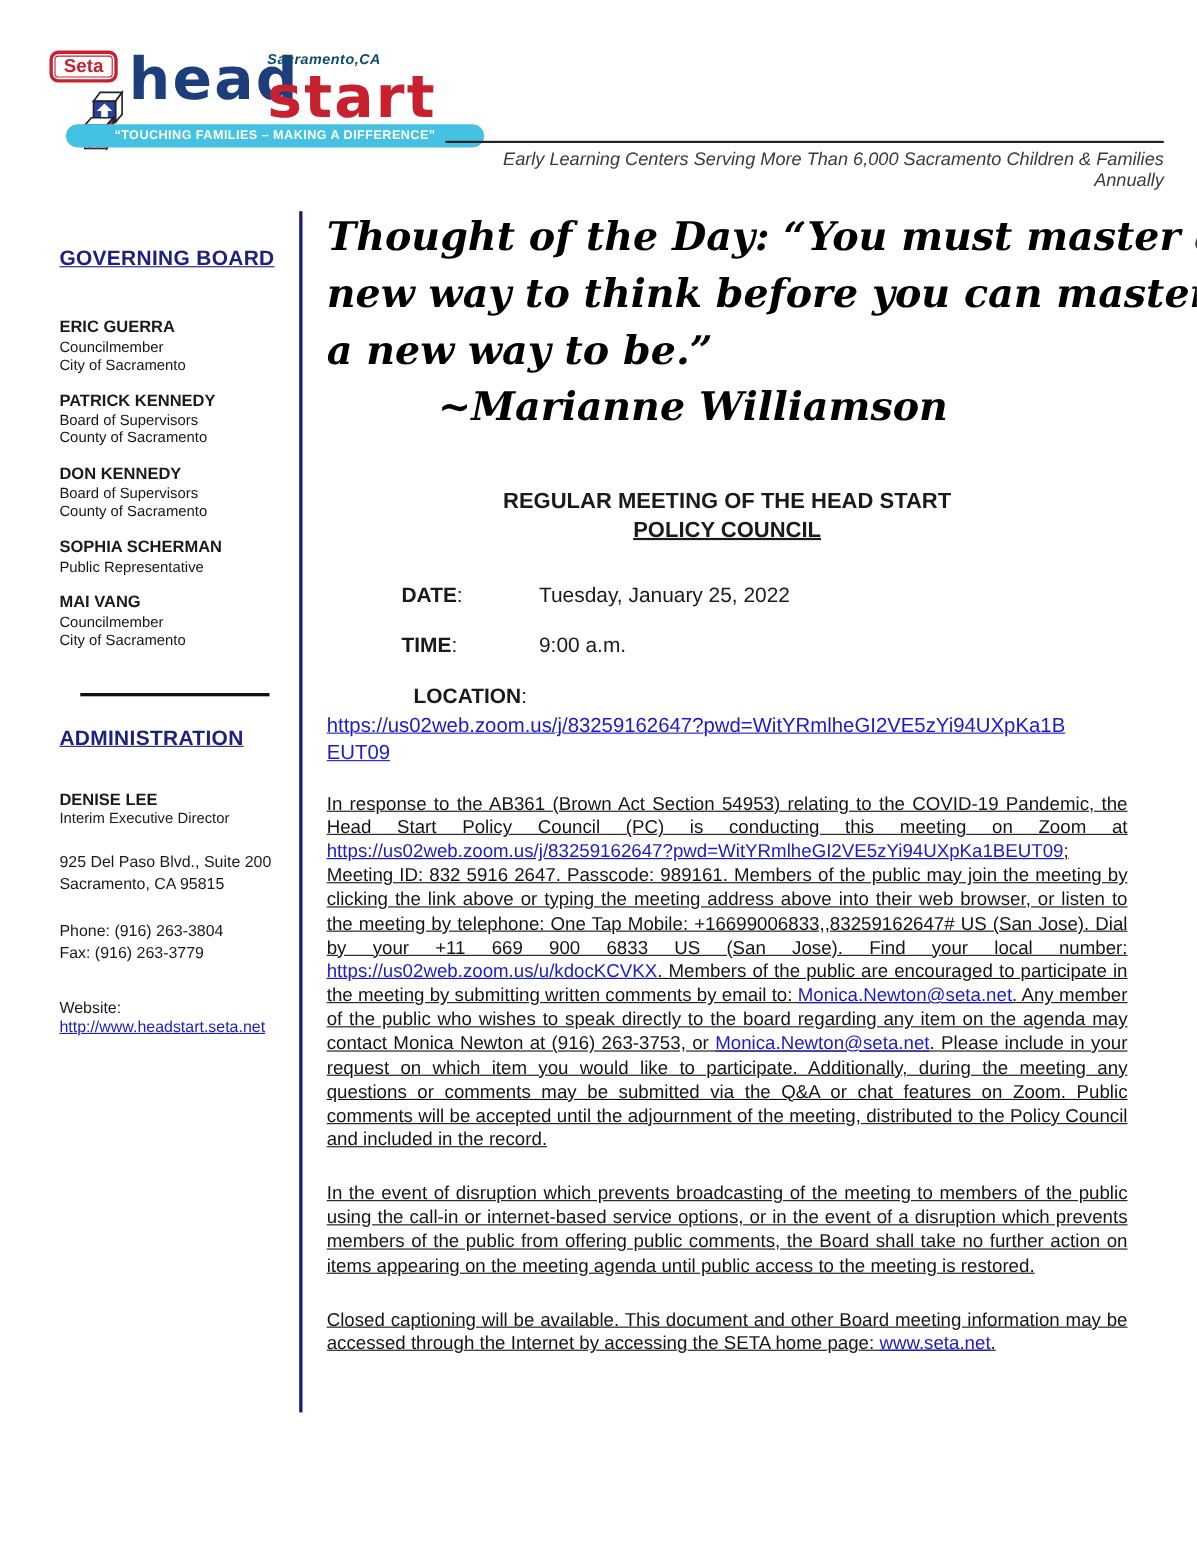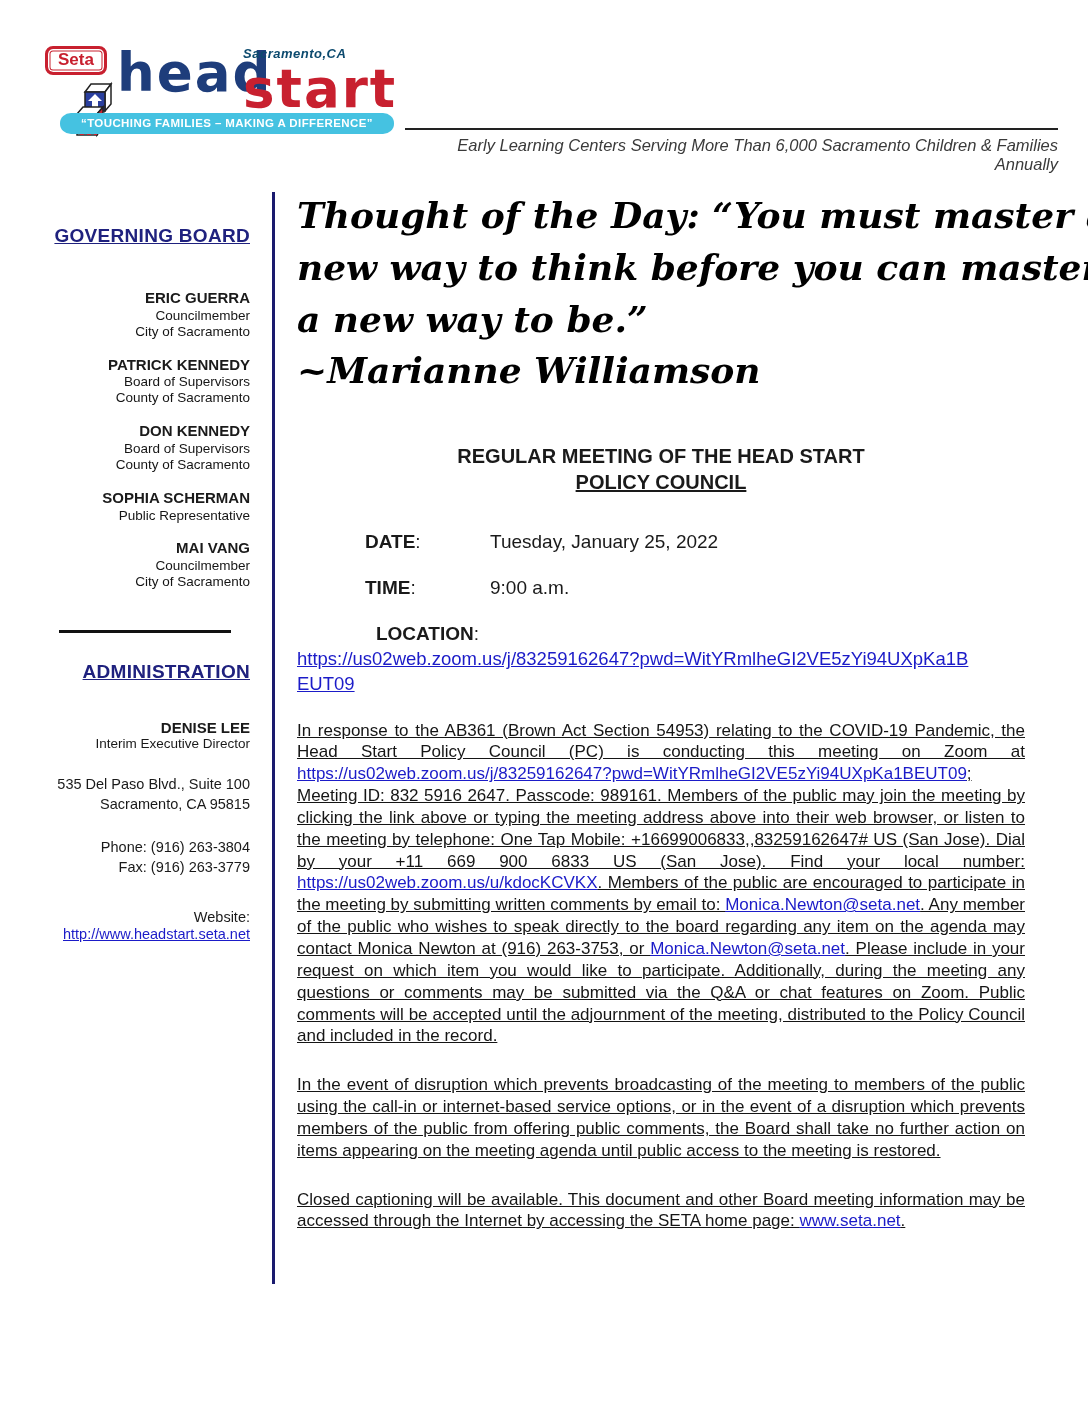--- a/index.html
+++ b/index.html
@@ -46,37 +46,37 @@
     letter-spacing:.5px;
   }
   .logo-start{
     position:absolute;left:198px;top:22px;
     font-family:"DejaVu Sans", sans-serif;
     font-weight:bold;font-size:53px;letter-spacing:2px;
     color:var(--logo_red);
   }
   .logo-banner{
     position:absolute;left:15px;top:77px;
-    width:334px;height:21px;
+    width:380px;height:21px;
     background:var(--banner_cyan);
     border-radius:11px/10px;
     color:#fff;font-weight:bold;font-size:11.5px;
     text-align:center;line-height:21px;letter-spacing:.4px;
     white-space:nowrap;
   }
 
   
   .top-rule{position:absolute;left:405px;top:128px;width:653px;height:2px;background:#222;}
   .tagline{
     position:absolute;left:395px;top:136px;width:663px;
     text-align:right;font-style:italic;font-size:16.5px;color:#3a3a3a;
   }
 
   
-  .sidebar{position:absolute;left:40px;top:225px;width:210px;text-align:right;}
+  .sidebar{position:absolute;left:54px;top:225px;width:210px;text-align:left;}
   .side-heading{
     display:inline-block;
     color:var(--navy);font-weight:bold;font-size:19px;
     text-decoration:underline;letter-spacing:.3px;
     margin-bottom:42px;
   }
   .member{margin-bottom:16px;}
   .member .name{font-weight:bold;font-size:15px;line-height:1.25;}
   .member .role{font-size:13.5px;line-height:1.18;color:#151515;}
   .side-divider{width:172px;height:3px;background:#111;margin:40px auto 28px;}
@@ -95,21 +95,21 @@
   .thought{
     font-family:"DejaVu Serif", serif;
     font-style:italic;font-weight:bold;
     font-size:36px;line-height:1.44;color:#000;
     white-space:nowrap;
   }
   .thought-attr{
     font-family:"DejaVu Serif", serif;
     font-style:italic;font-weight:bold;
     font-size:36px;color:#000;
-    text-align:left;padding-right:62px;
+    text-align:center;padding-right:62px;
     margin-top:4px;
   }
   .meeting-title{
     text-align:center;font-weight:bold;font-size:20px;line-height:1.3;
     margin-top:52px;
   }
   .meeting-title .underlined{text-decoration:underline;}
   .meta{margin-top:36px;margin-left:68px;}
   .meta-row{display:flex;font-size:19px;margin-bottom:24px;}
   .meta-label{width:125px;flex:0 0 125px;}
@@ -189,21 +189,21 @@
       <div class="role">Councilmember</div>
       <div class="role">City of Sacramento</div>
     </div>
 
     <div class="side-divider"></div>
 
     <span class="side-heading admin-heading">ADMINISTRATION</span>
     <div class="admin-name">DENISE LEE</div>
     <div class="admin-title">Interim Executive Director</div>
     <div class="admin-addr">
-      <div>535 Del Paso Blvd., Suite 100</div>
+      <div>925 Del Paso Blvd., Suite 200</div>
       <div>Sacramento, CA 95815</div>
     </div>
     <div class="admin-phone">
       <div>Phone: (916) 263-3804</div>
       <div>Fax: (916) 263-3779</div>
     </div>
     <div class="admin-web-label">Website:</div>
     <a class="admin-web-link">http://www.headstart.seta.net</a>
   </div>
 

